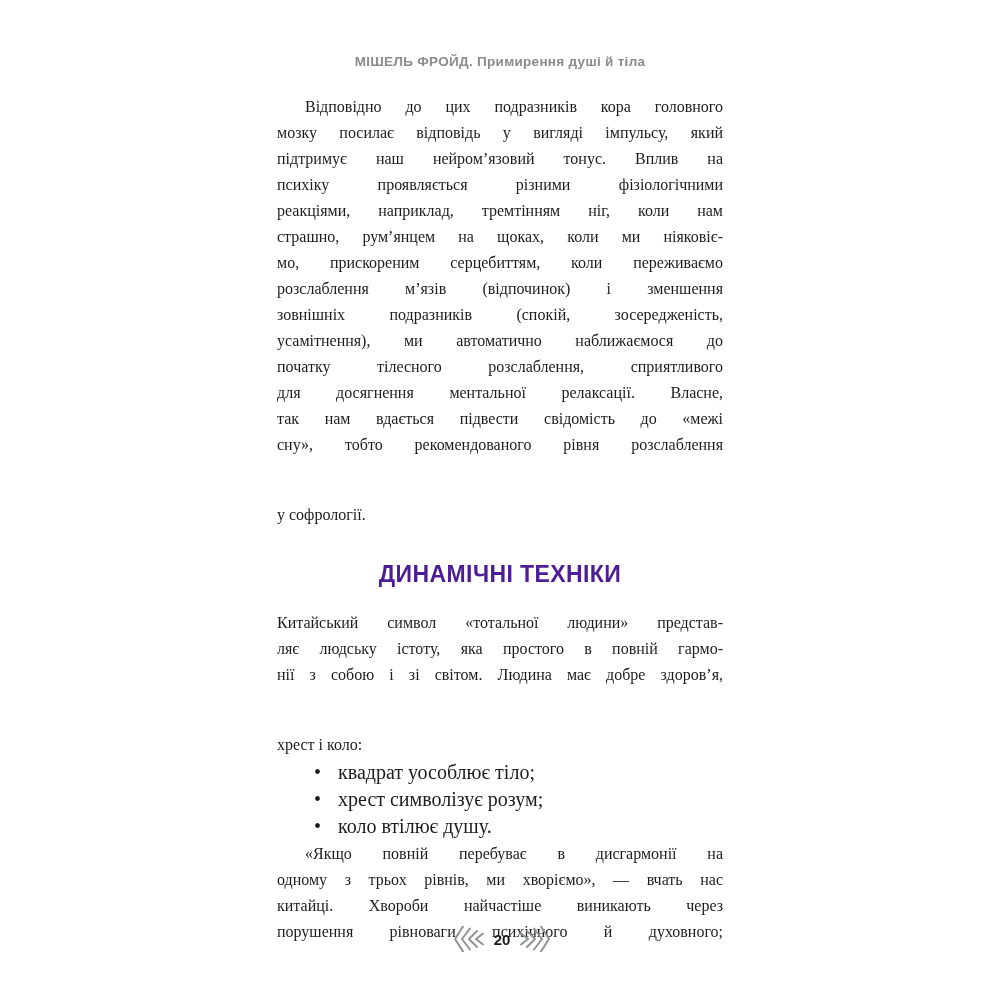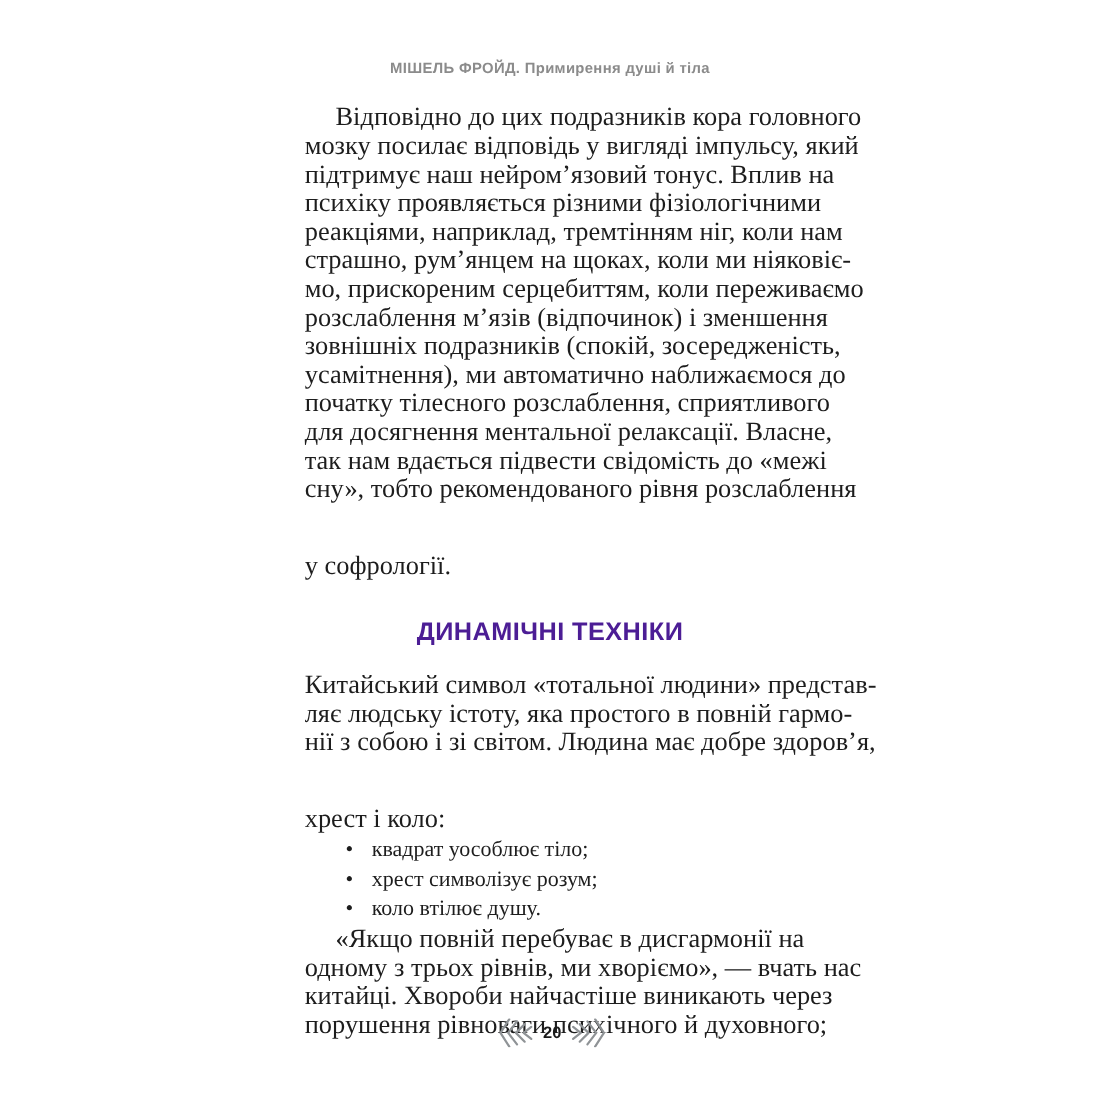--- a/index.html
+++ b/index.html
@@ -26,21 +26,21 @@
     text-align: center;
     font-family: "Liberation Sans", "DejaVu Sans", sans-serif;
     font-weight: bold;
     font-size: 13.5px;
     letter-spacing: 0.3px;
     color: #8b8b8b;
     white-space: nowrap;
   }
   .para {
     margin: 0;
-    font-size: 24px;
+    font-size: 16px;
     line-height: 26px;
   }
   .line {
     text-align: justify;
     text-align-last: justify;
     white-space: nowrap;
   }
   .line.last {
     text-align-last: left;
     margin-top: 44px;

